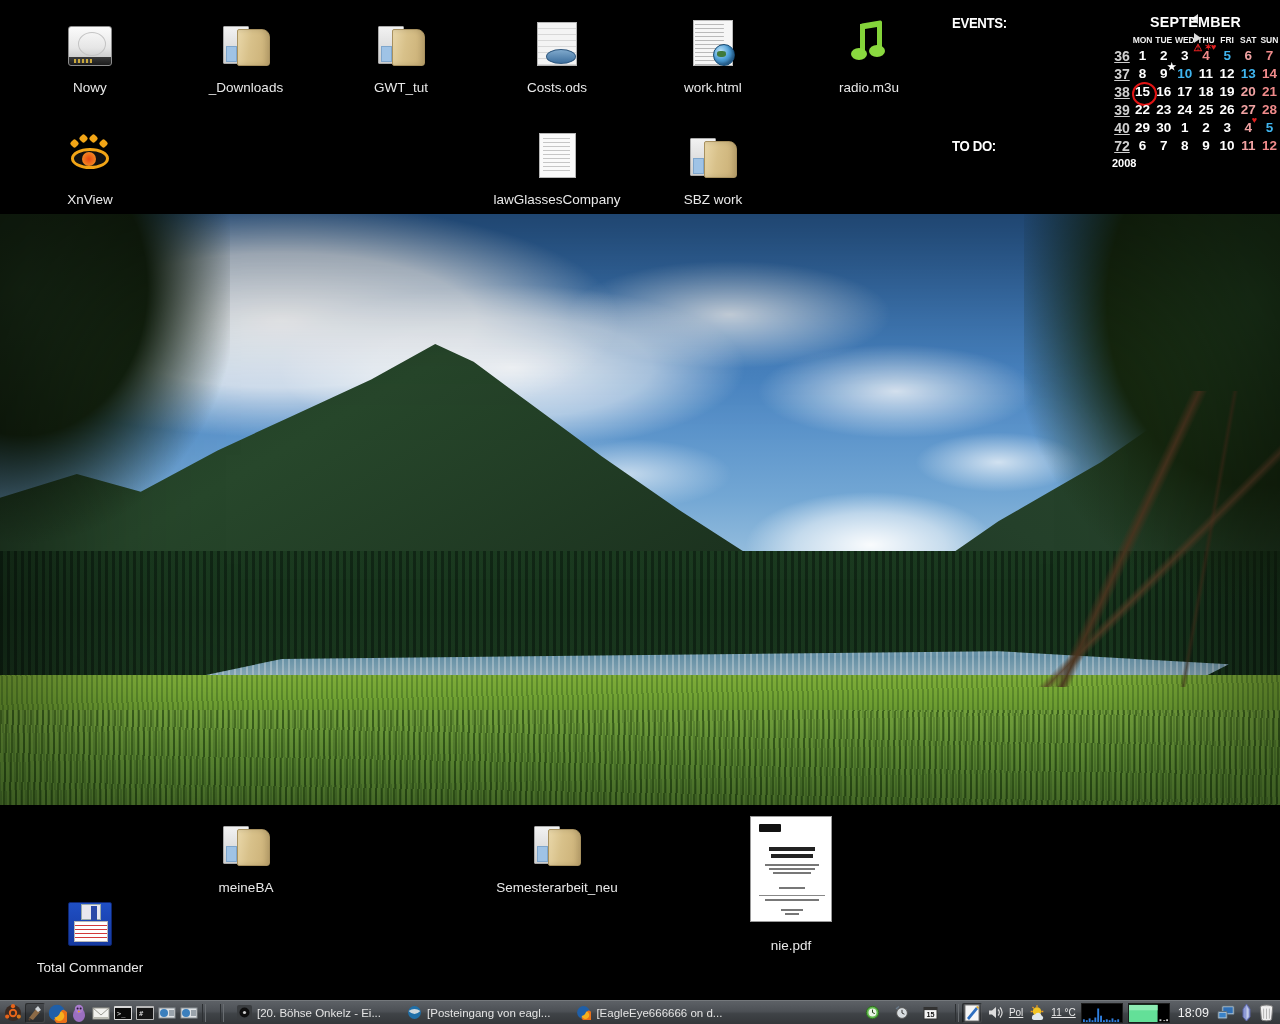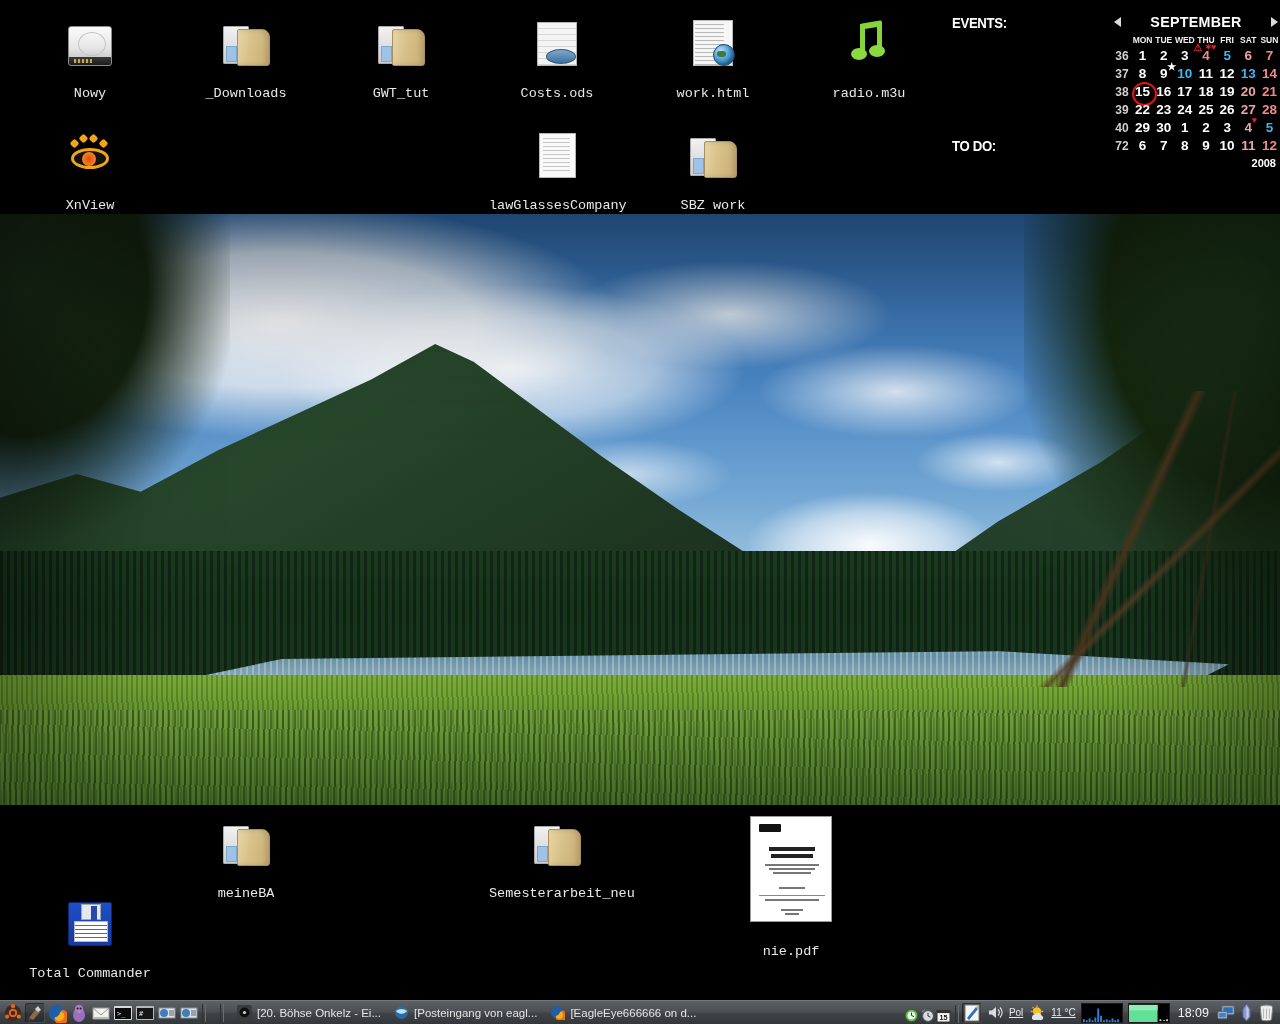--- a/index.html
+++ b/index.html
@@ -73,22 +73,22 @@
       linear-gradient(115deg, rgba(78,54,32,0) 46%, rgba(78,54,32,.9) 48%, rgba(78,54,32,0) 50%),
       linear-gradient(135deg, rgba(92,64,40,0) 58%, rgba(92,64,40,.75) 59.5%, rgba(92,64,40,0) 61%),
       linear-gradient(100deg, rgba(70,48,28,0) 70%, rgba(70,48,28,.6) 71%, rgba(70,48,28,0) 72%);
   }
   .wp-vig { box-shadow: inset 0 0 160px 50px rgba(0,0,0,.45); }
 
   
   .dicon { position:absolute; width:136px; text-align:center; }
   .dicon .glyph { height:52px; display:flex; align-items:flex-end; justify-content:center; }
   .dicon .lbl {
-    display:block; margin-top:20px; color:#e9e9e9; font-size:13.5px; line-height:16px;
-    font-family:Liberation Mono, monospace; text-shadow:0 1px 2px #000;
+    display:block; margin-top:14px; color:#e9e9e9; font-size:13.5px; line-height:16px;
+    font-family:Liberation Sans, sans-serif; text-shadow:0 1px 2px #000;
   }
 
   
   .ic-folder { position:relative; width:47px; height:42px; }
   .ic-folder .back { position:absolute; left:0; top:2px; width:26px; height:38px; background:linear-gradient(to bottom,#f2f2f2,#cfcfcf); border:1px solid #aaa; border-radius:1px; }
   .ic-folder .tab  { position:absolute; left:3px; top:22px; width:11px; height:16px; background:#9fc3e6; border:1px solid #7fa6cc; }
   .ic-folder .front{ position:absolute; left:14px; top:5px; width:33px; height:37px;
      background:linear-gradient(100deg,#e9d7a9 0%,#d8c18a 40%,#c9ae74 100%);
      border:1px solid #a8915f; border-radius:2px 8px 3px 2px;
      box-shadow:inset -3px 0 5px rgba(0,0,0,.12); }
@@ -170,56 +170,56 @@
 
   
   .deskwidget-label {
     position:absolute; color:#ffffff; font-size:15px; font-weight:bold;
     font-family:"Liberation Sans", sans-serif; letter-spacing:-.4px;
     transform:scaleX(.88); transform-origin:left center;
   }
 
   
   #calendar { position:absolute; left:1112px; top:12px; width:168px; height:158px; color:#fff; }
-  #cal-head { display:flex; align-items:center; justify-content:flex-start; height:20px; padding:0 2px; }
+  #cal-head { display:flex; align-items:center; justify-content:flex-start; height:20px; padding:0 2px;flex-direction:column; }
   #cal-title { flex:1; text-align:center; font-size:15.5px; font-weight:bold; letter-spacing:.3px;
     font-family:"Liberation Sans", sans-serif; transform:scaleX(.92); }
   .cal-arrow { width:10px; height:14px; position:relative; cursor:pointer; }
   .cal-arrow i { position:absolute; top:2px; width:0; height:0; border-top:5px solid transparent; border-bottom:5px solid transparent; }
   .cal-arrow.prev i { left:0; border-right:7px solid #dcdcdc; }
   .cal-arrow.next i { right:0; border-left:7px solid #dcdcdc; }
   #cal-dow { display:grid; grid-template-columns:20px repeat(7, 1fr); font-size:8.5px; font-weight:bold;
     font-family:"Liberation Sans", sans-serif; text-align:center; padding-top:3px; color:#f0f0f0; }
   #cal-grid { display:grid; grid-template-columns:20px repeat(7, 1fr); font-size:13.5px; font-weight:bold;
     font-family:"Liberation Sans", sans-serif; text-align:center; row-gap:1px; padding-top:2px; }
-  #cal-grid .wk { font-size:12px; color:#cfcfcf; align-self:center; font-weight:bold; }
+  #cal-grid .wk { font-size:14px; color:#cfcfcf; align-self:center; font-weight:bold;text-decoration:underline; }
   #cal-grid .d { position:relative; line-height:17px; }
   .d.wd { color:#ffffff; }
   .d.sat { color:#f0a2a2; }
   .d.sun { color:#f08a8a; }
   .d.blue { color:#3fb5ef; }
   .d.pinkalt { color:#f08a8a; }
   .d.today:after {
     content:""; position:absolute; left:50%; top:50%; width:21px; height:20px; margin:-10px 0 0 -11px;
     border:2.5px solid #e11414; border-radius:50%;
   }
   .cal-ev { position:absolute; font-size:9px; line-height:9px; }
-  #cal-year { text-align:right; font-size:11px; font-weight:bold; padding-right:4px; padding-top:3px;
+  #cal-year { font-size:11px; font-weight:bold; padding-right:4px; padding-top:3px;
     font-family:"Liberation Sans", sans-serif; color:#fff; }
 
   
   #taskbar { position:absolute; left:0; bottom:0; width:1280px; height:24px;
     background:linear-gradient(to bottom,#5d6166 0%,#4c5055 45%,#3f4347 55%,#34373a 100%);
     border-top:1px solid #74787c; display:flex; align-items:center; }
   .tb-sep { width:4px; height:18px; margin:0 3px;
     border-left:1px solid #2d3033; border-right:1px solid #696d71; }
   #quicklaunch { display:flex; align-items:center; padding-left:3px; gap:2px; }
   .ql { width:20px; height:20px; border-radius:2px; position:relative; }
   .ql.sunk { background:rgba(0,0,0,.22); box-shadow:inset 1px 1px 0 rgba(0,0,0,.35), inset -1px -1px 0 rgba(255,255,255,.12); }
-  #tasks { display:flex; align-items:flex-end; flex:1; gap:1px; padding-left:4px; overflow:hidden; }
+  #tasks { display:flex; align-items:center; flex:1; gap:14px; padding-left:4px; overflow:hidden; }
   .task { display:flex; align-items:center; gap:5px; height:20px; padding:0 6px; min-width:0;
     border-radius:2px; color:#e4e4e4; font-size:11.5px; font-family:"Liberation Sans", sans-serif; }
   .task .ti { width:15px; height:15px; flex:none; position:relative; }
   .task .tt { white-space:nowrap; overflow:hidden; text-overflow:clip; }
   #tray { display:flex; align-items:center; gap:5px; padding-right:4px; height:24px; }
   .tray-txt { color:#e8e8e8; font-size:10px; font-family:"Liberation Sans", sans-serif;text-decoration:underline; }
   #clock { color:#f2f2f2; font-size:12.5px; font-family:"Liberation Sans", sans-serif; padding:0 3px; }
   .monitor { width:42px; height:20px; background:#000; border:1px solid #1c1c1c; position:relative; overflow:hidden; }
 
   

